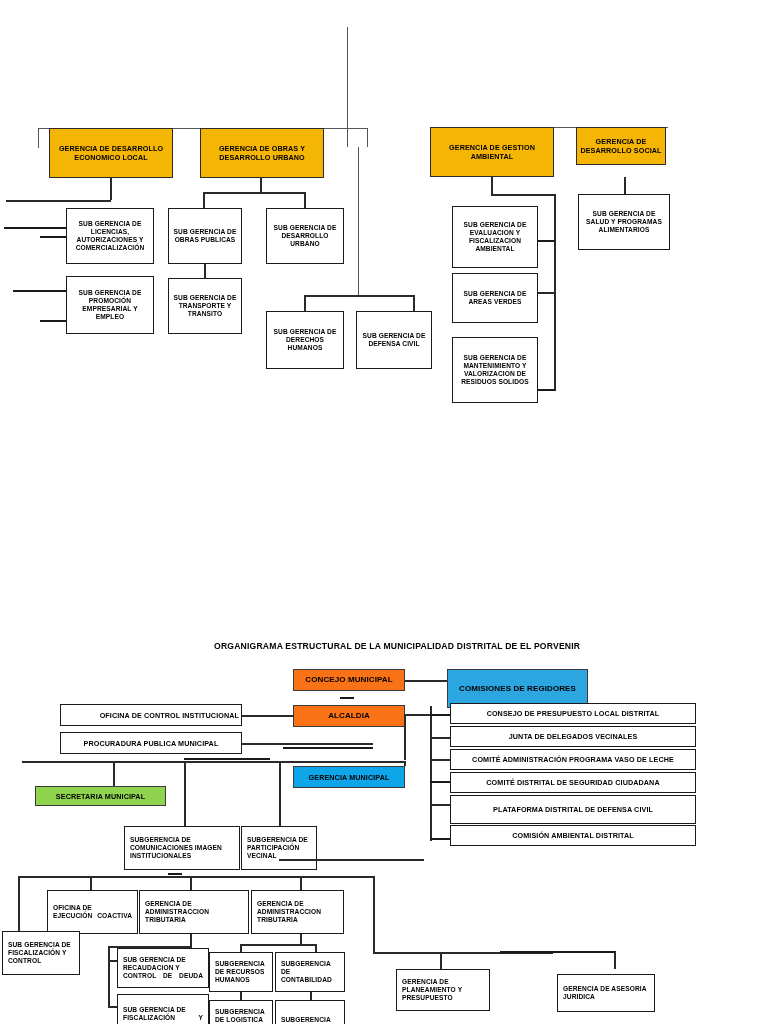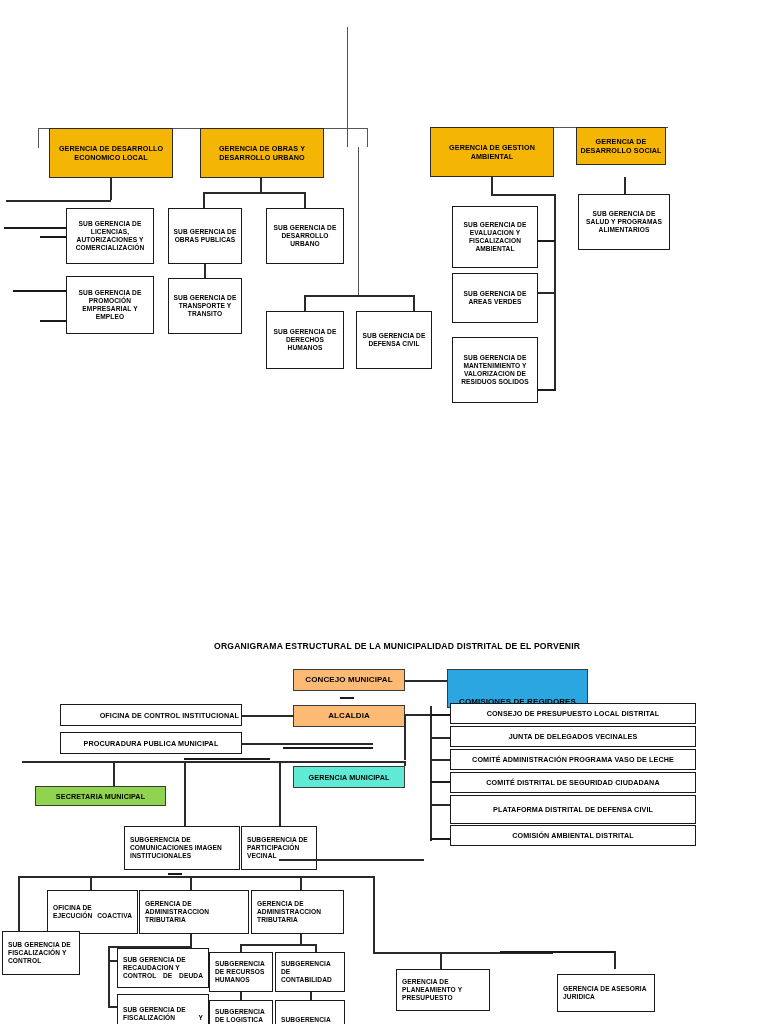--- a/index.html
+++ b/index.html
@@ -25,24 +25,24 @@
     align-items:center;
     justify-content:center;
     text-align:center;
     font-weight:bold;
     line-height:1.25;
     letter-spacing:0.1px;
     overflow:hidden;
   }
   .box .t{display:block;width:100%;padding:0 2px;}
   .gold{background:#f5b505;border:1.5px solid #2b2b2b;}
-  .yellow{background:#fdba74;border:1.5px solid #3a3a3a;}
+  .yellow{background:#f97316;border:1.5px solid #3a3a3a;}
   .blue{background:#2ba6e0;border:1.5px solid #3a3a3a;}
   .green{background:#90d34f;border:1.5px solid #3a3a3a;}
-  .salmon{background:#5eead4;border:1.5px solid #3a3a3a;}
+  .salmon{background:#0ea5e9;border:1.5px solid #3a3a3a;}
 
   .s9{font-size:6.6px;}
   .s10{font-size:7.2px;}
   .s11{font-size:8px;}
 
   .just{text-align:justify;text-align-last:justify;}
   .just .t{padding:0 5px;}
 
   .lineleft{justify-content:flex-start;text-align:left;}
   .lineleft .t{text-align:left;padding-left:5px;}
@@ -157,21 +157,21 @@
   <div class="box s9" style="left:578px;top:194px;width:92px;height:56px;">
     <span class="t">SUB GERENCIA DE SALUD Y PROGRAMAS ALIMENTARIOS</span>
   </div>
 
   <div class="title" style="left:214px;top:641px;">ORGANIGRAMA ESTRUCTURAL DE LA MUNICIPALIDAD DISTRITAL DE EL PORVENIR</div>
 
   <div class="box yellow s11" style="left:293px;top:669px;width:112px;height:22px;">
     <span class="t">CONCEJO MUNICIPAL</span>
   </div>
   <div class="h" style="left:405px;top:680px;width:43px;"></div>
-  <div class="box blue s11" style="left:447px;top:669px;width:141px;height:39px;align-items:flex-end;">
+  <div class="box blue s11" style="left:447px;top:669px;width:141px;height:39px;">
     <span class="t">COMISIONES DE REGIDORES</span>
   </div>
 
   <div class="hthick" style="left:340px;top:697px;width:14px;"></div>
 
   <div class="box yellow s11" style="left:293px;top:705px;width:112px;height:22px;">
     <span class="t">ALCALDIA</span>
   </div>
 
   <div class="box s10" style="left:60px;top:704px;width:182px;height:22px;text-align:right;">

